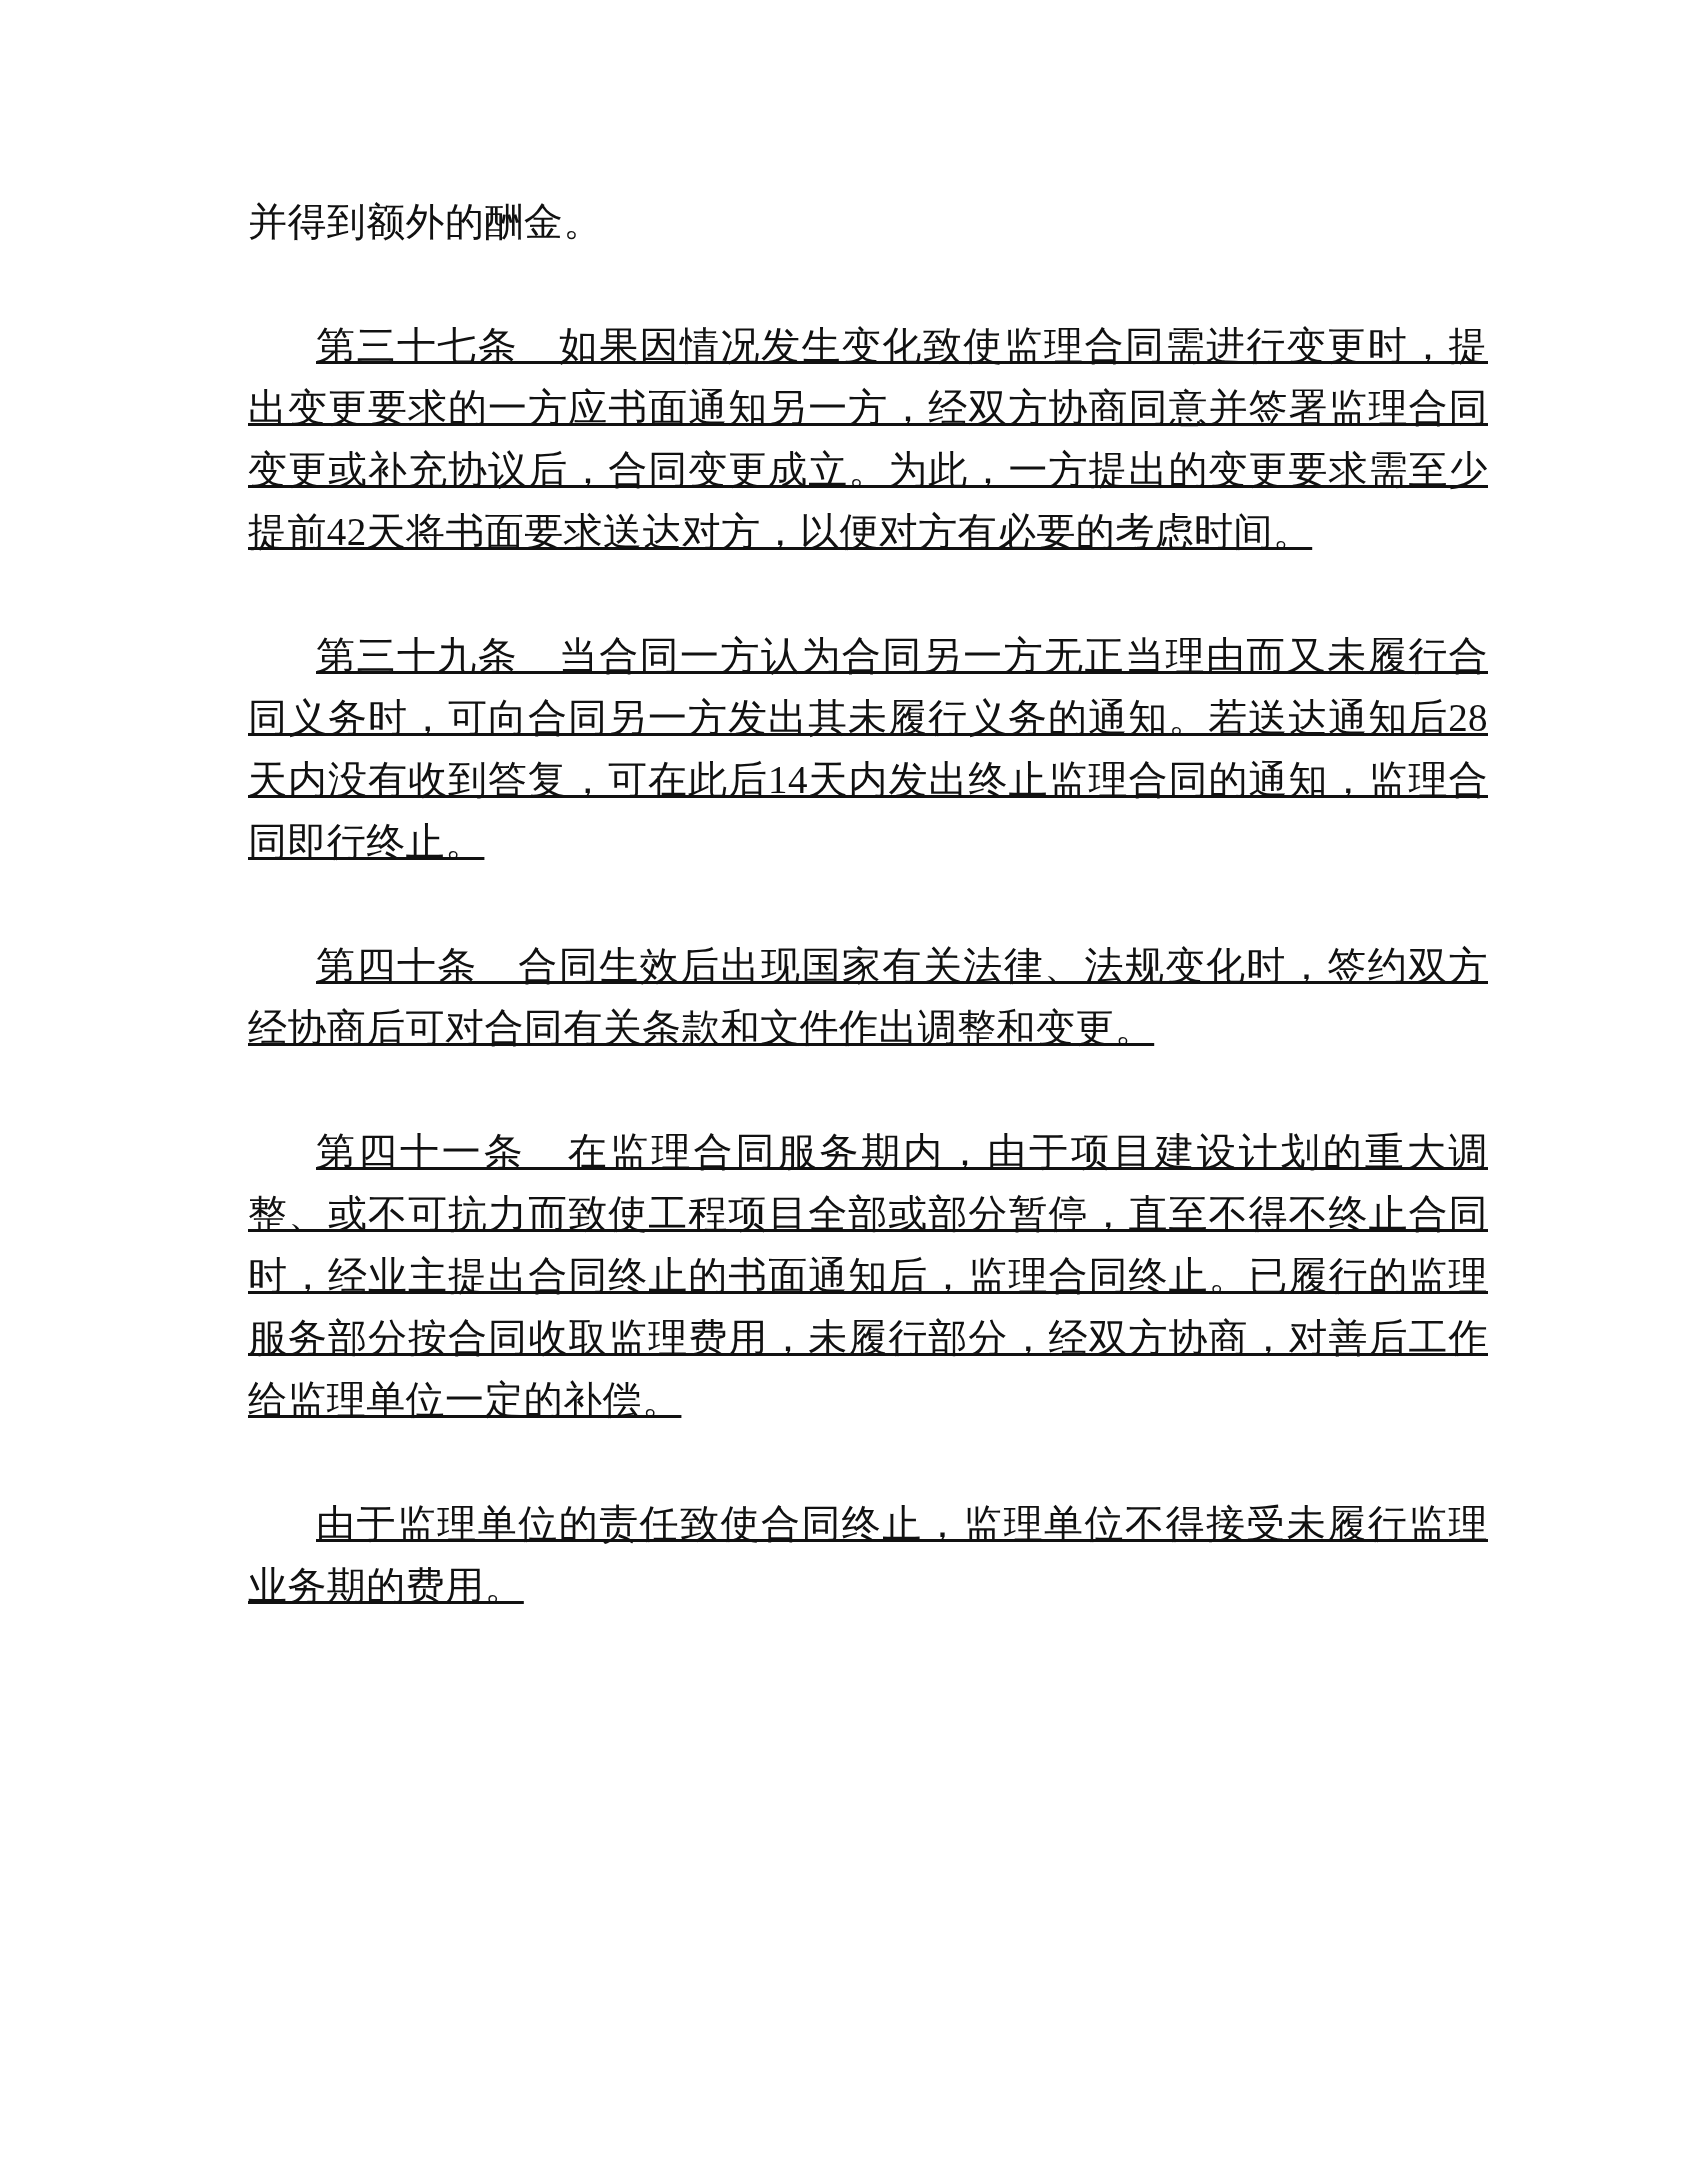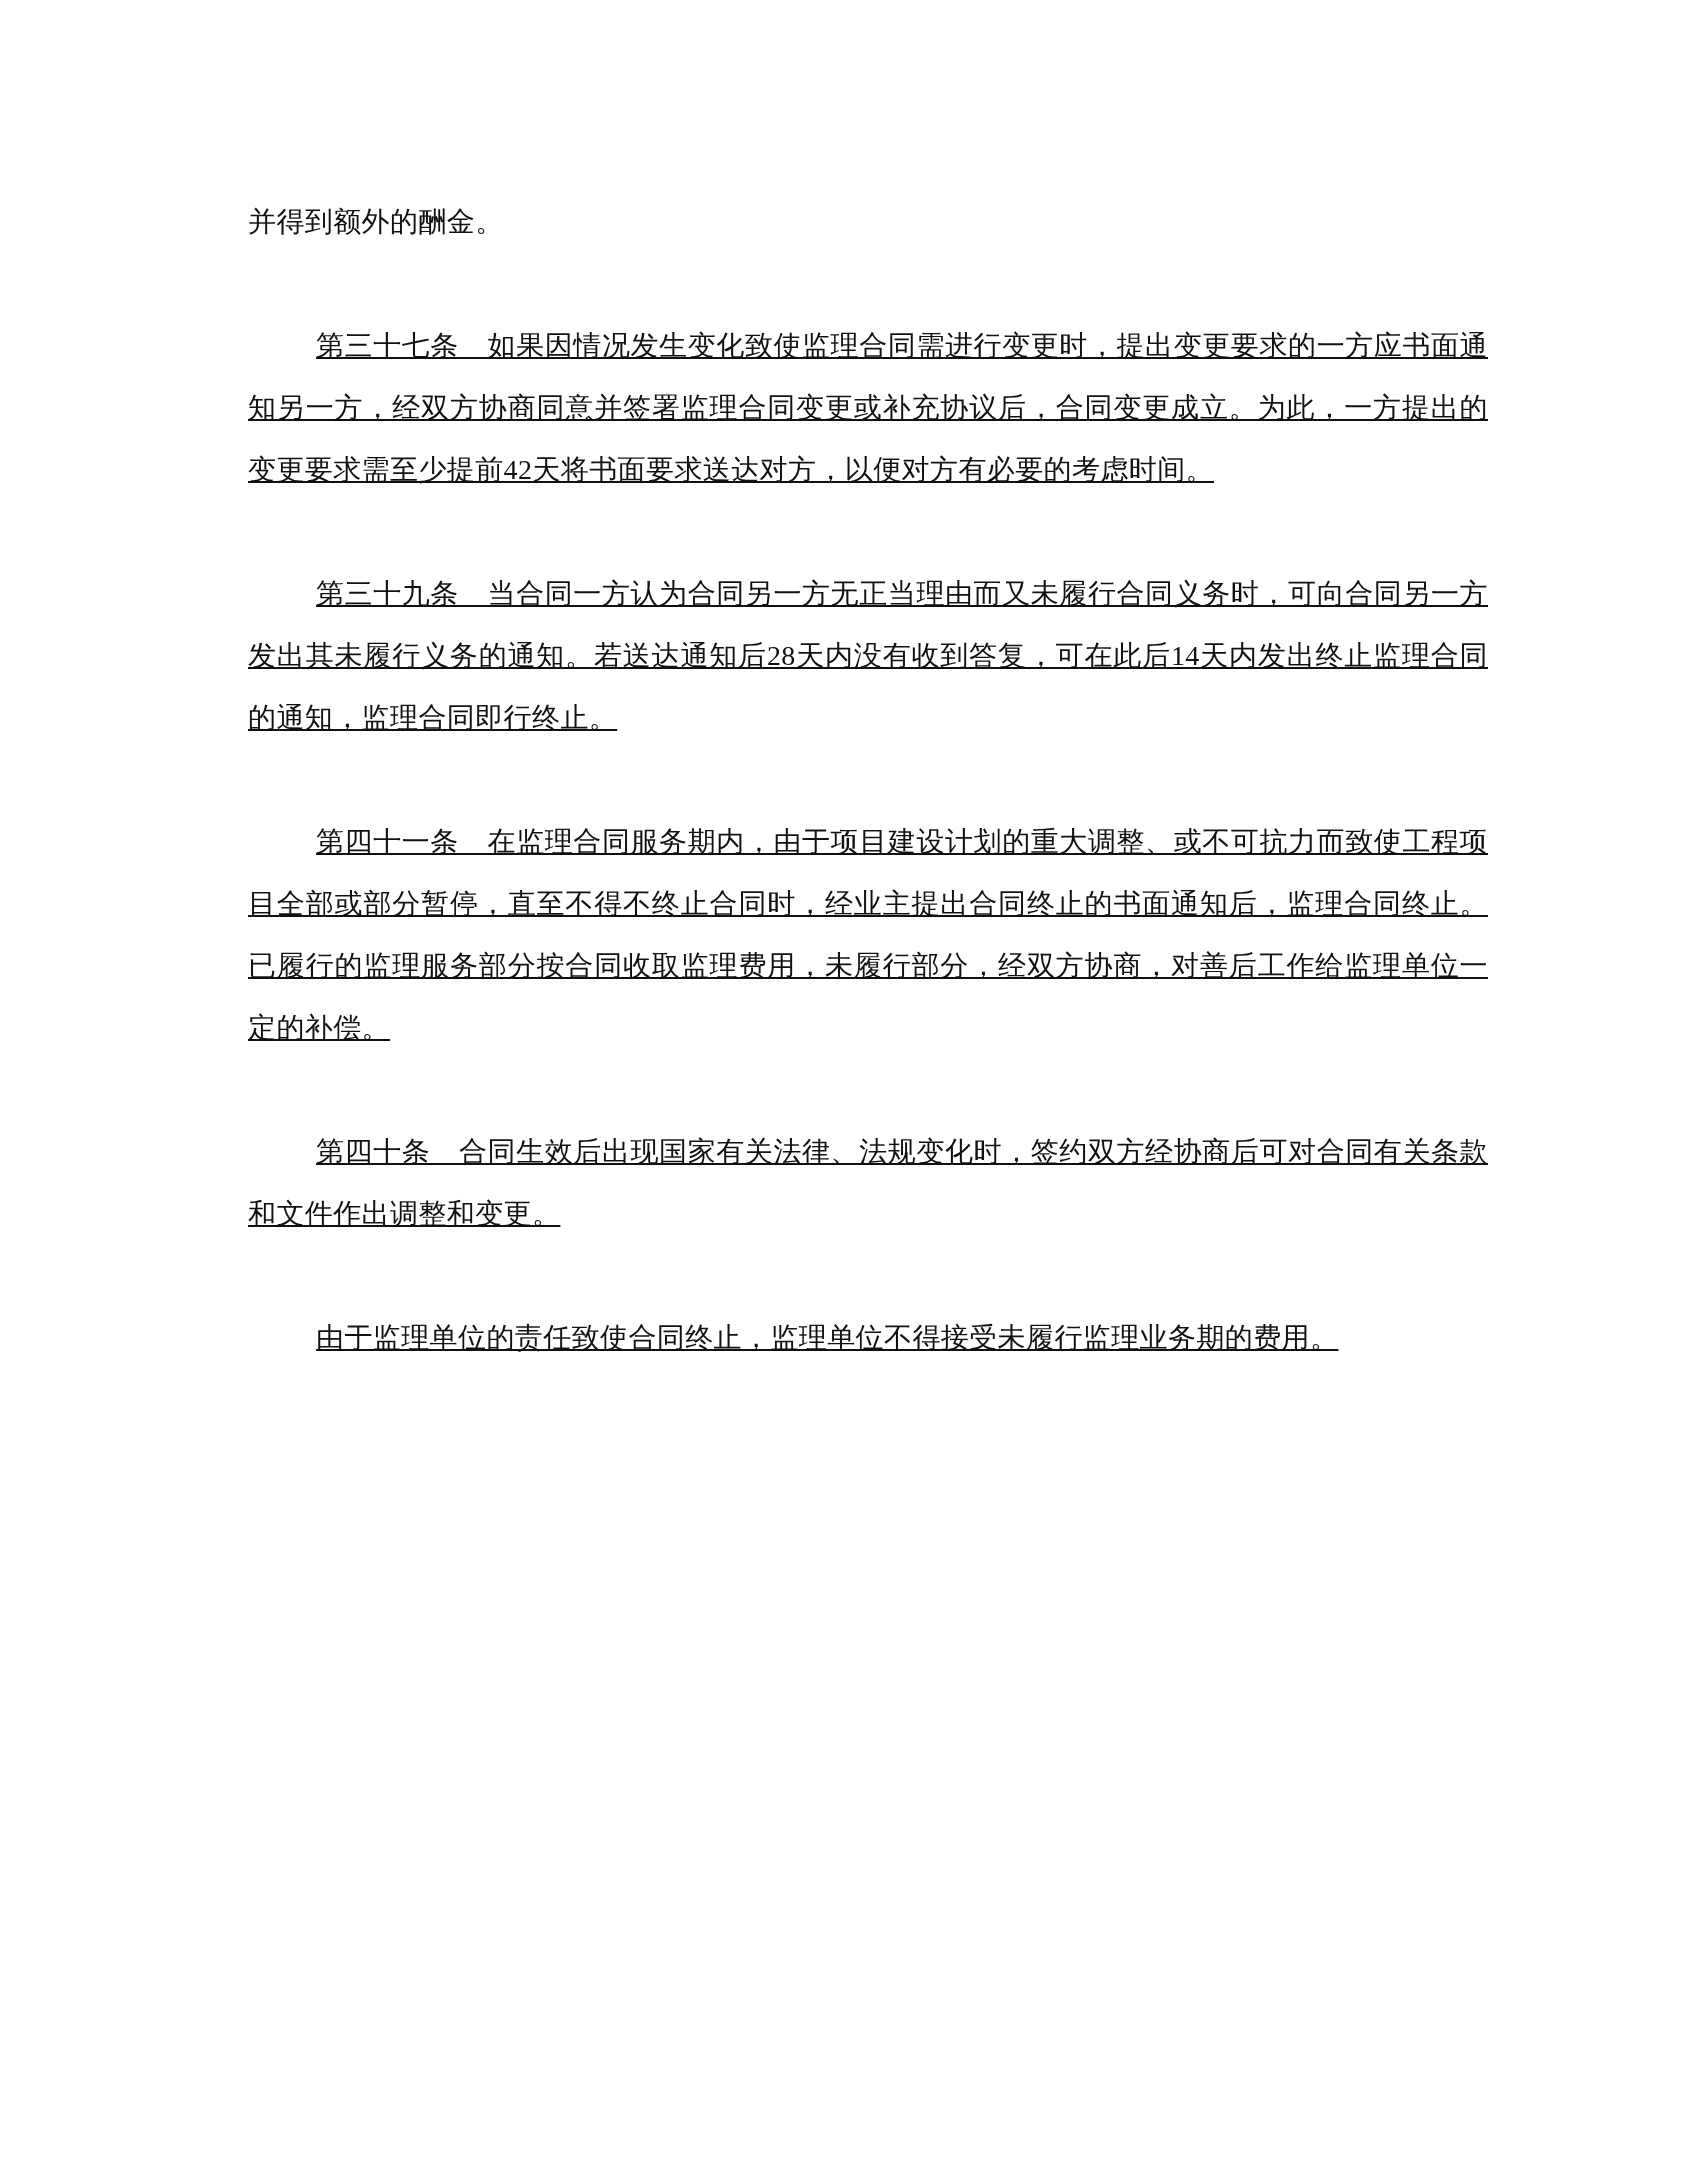--- a/index.html
+++ b/index.html
@@ -9,21 +9,21 @@
   }
   .page {
     position: relative;
     width: 1686px;
     height: 2182px;
     margin: 0 auto;
     background: #ffffff;
     box-sizing: border-box;
     padding: 191px 198px 0 248px;
     font-family: "Liberation Serif", "DejaVu Serif", serif;
-    font-size: 28px;
+    font-size: 39px;
     line-height: 62px;
     color: #111111;
     overflow: hidden;
   }
   .textblock {
     width: 1240px;
   }
   .para {
     margin: 0;
     text-align: justify;
@@ -40,18 +40,18 @@
   }
 </style>
 </head>
 <body>
 
 <div class="page">
   <div class="textblock">
     <p class="para">并得到额外的酬金。</p>
     <p class="para indent">第三十七条　如果因情况发生变化致使监理合同需进行变更时，提出变更要求的一方应书面通知另一方，经双方协商同意并签署监理合同变更或补充协议后，合同变更成立。为此，一方提出的变更要求需至少提前42天将书面要求送达对方，以便对方有必要的考虑时间。</p>
     <p class="para indent">第三十九条　当合同一方认为合同另一方无正当理由而又未履行合同义务时，可向合同另一方发出其未履行义务的通知。若送达通知后28天内没有收到答复，可在此后14天内发出终止监理合同的通知，监理合同即行终止。</p>
+    <p class="para indent">第四十条　合同生效后出现国家有关法律、法规变化时，签约双方经协商后可对合同有关条款和文件作出调整和变更。</p>
     <p class="para indent">第四十一条　在监理合同服务期内，由于项目建设计划的重大调整、或不可抗力而致使工程项目全部或部分暂停，直至不得不终止合同时，经业主提出合同终止的书面通知后，监理合同终止。已履行的监理服务部分按合同收取监理费用，未履行部分，经双方协商，对善后工作给监理单位一定的补偿。</p>
-    <p class="para indent">第四十条　合同生效后出现国家有关法律、法规变化时，签约双方经协商后可对合同有关条款和文件作出调整和变更。</p>
     <p class="para indent">由于监理单位的责任致使合同终止，监理单位不得接受未履行监理业务期的费用。</p>
   </div>
 </div>
 
 
 </body></html>

